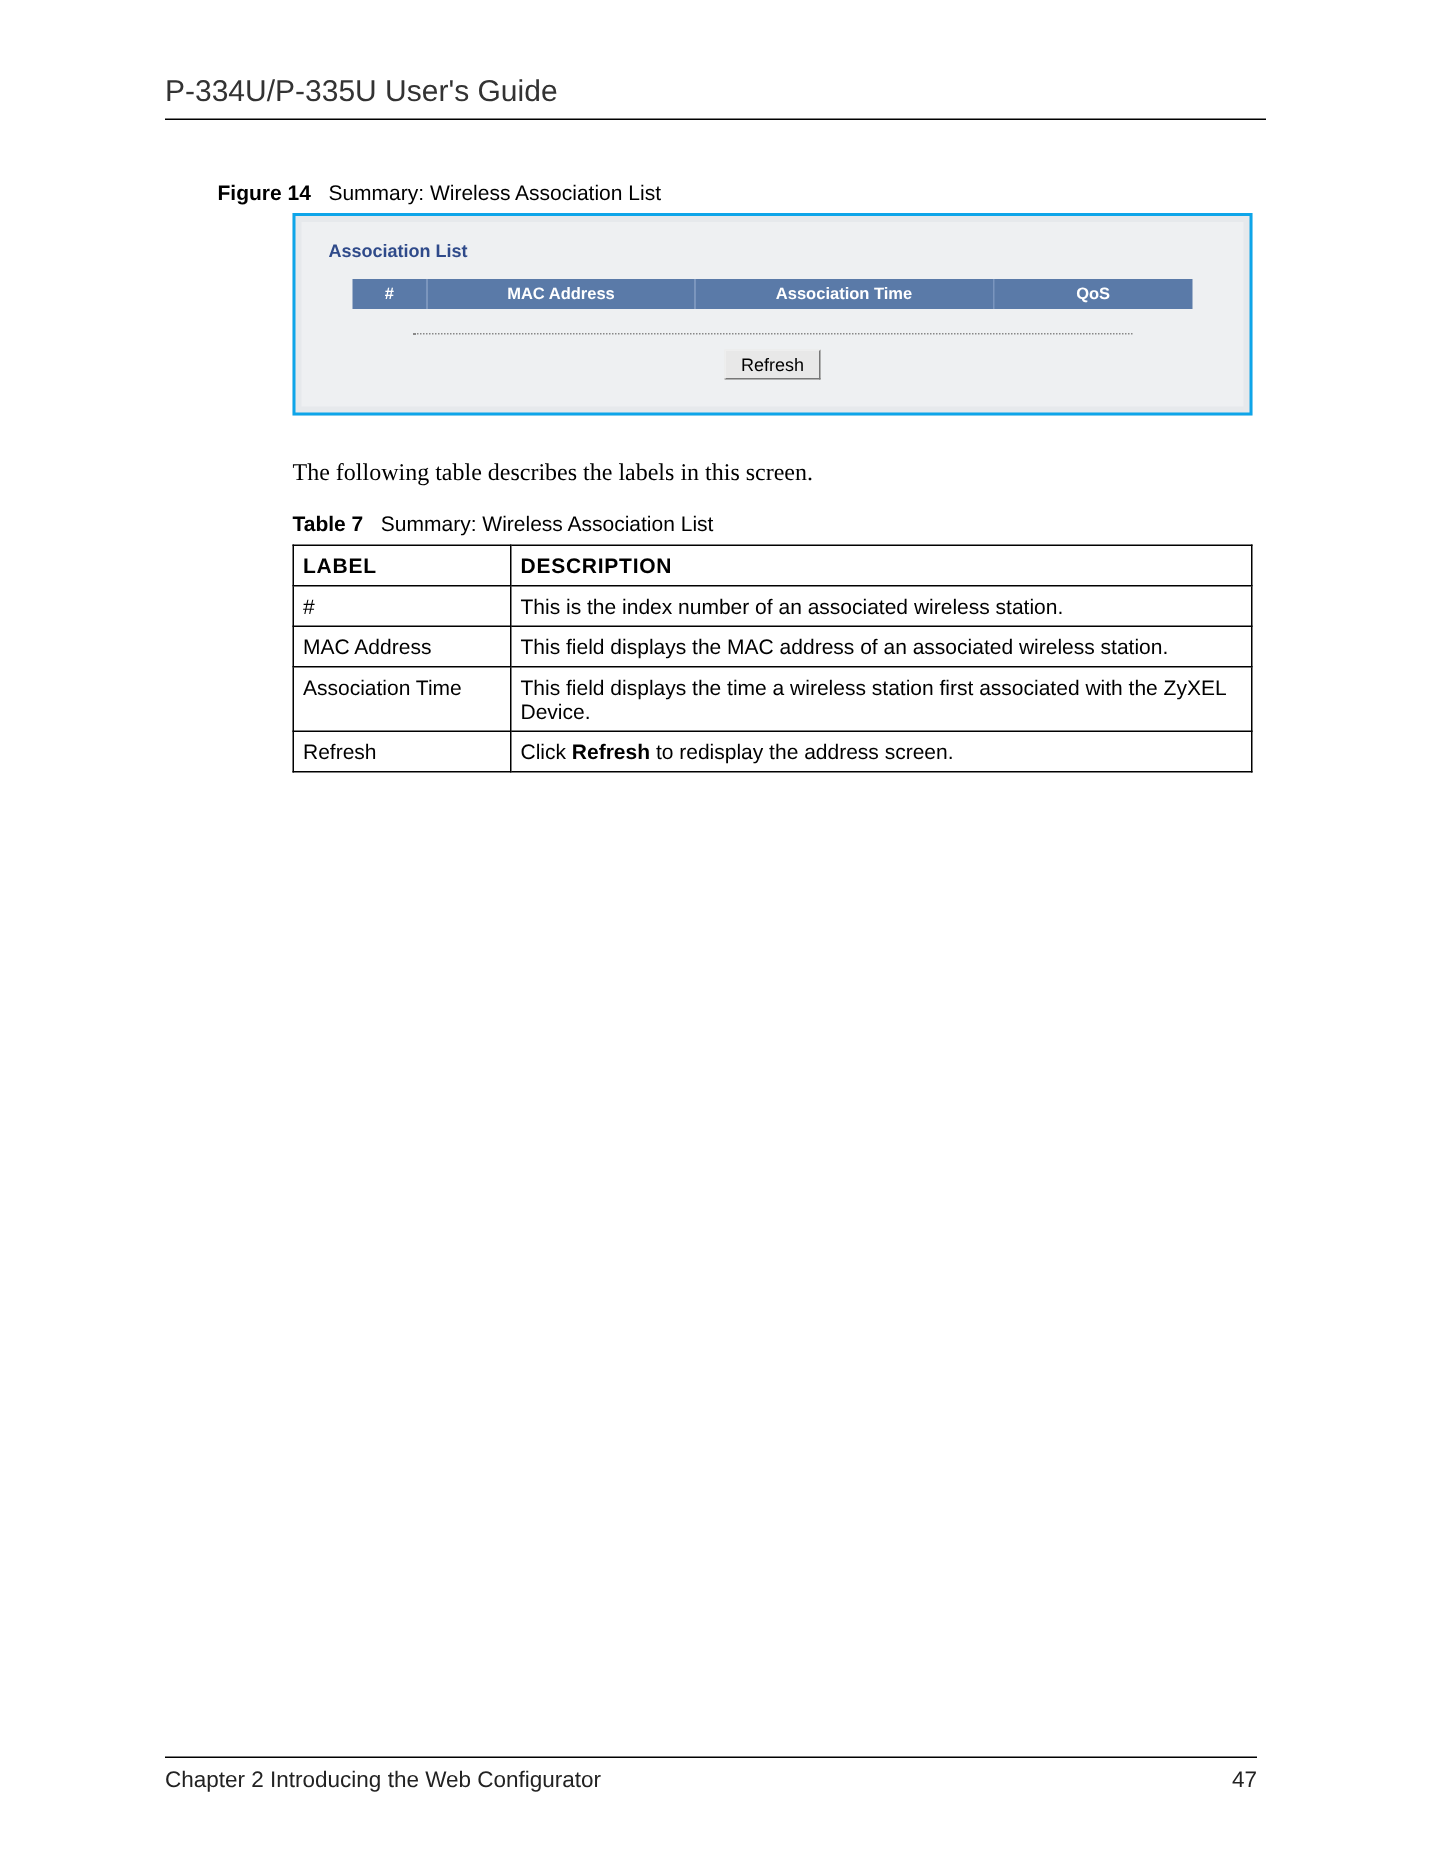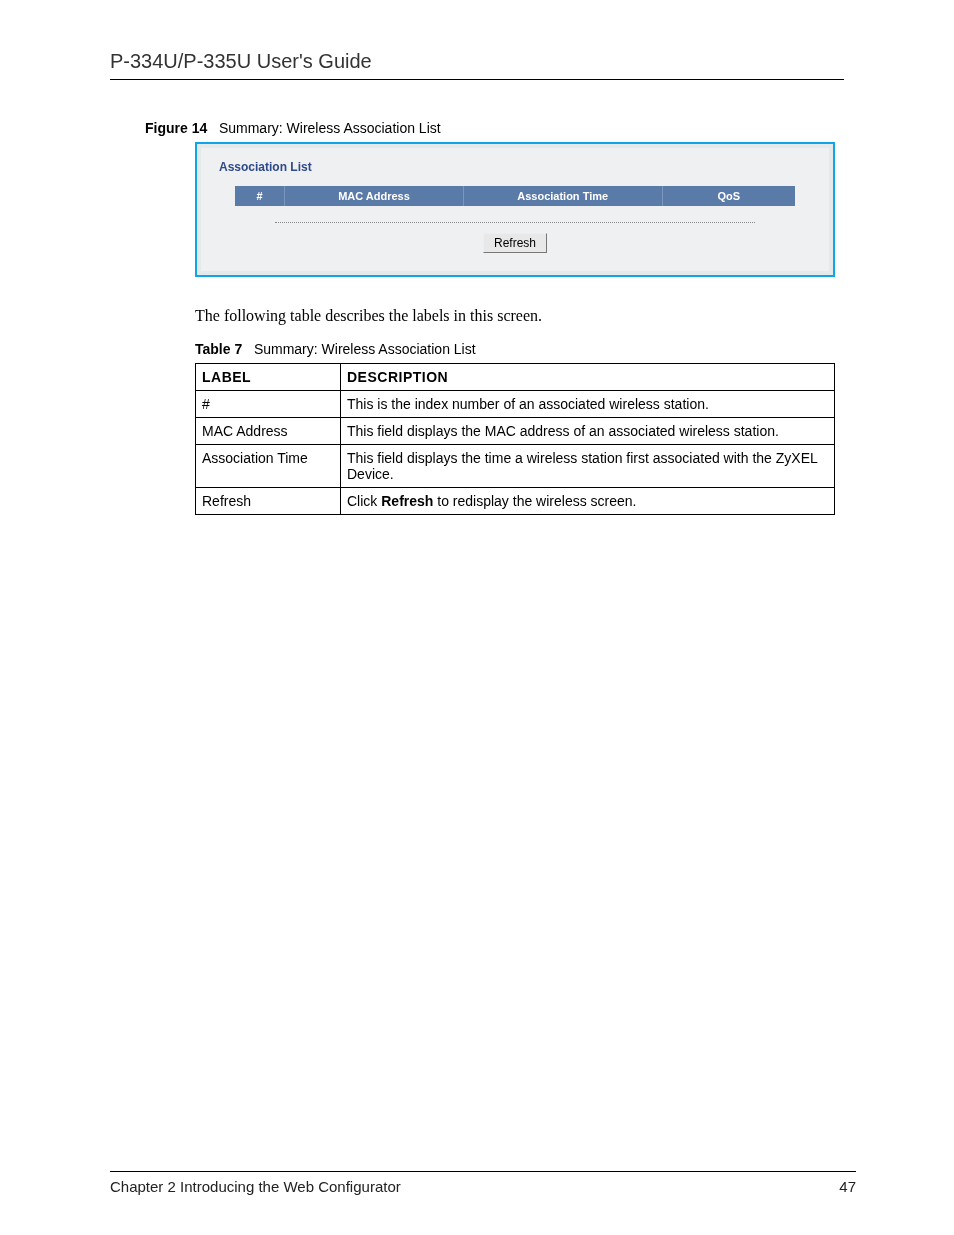--- a/index.html
+++ b/index.html
@@ -115,21 +115,21 @@
     background: #fff;
     font-variant: small-caps;
     letter-spacing: 0.5px;
   }
   .desc-table th:first-child, .desc-table td:first-child { width: 145px; }
   .desc-table td .inline-bold { font-weight: bold; }
   .footer {
     position: absolute;
     bottom: 40px;
     left: 110px;
-    right: 98px;
+    right: 116px;
   }
   .footer-rule {
     border: none;
     border-top: 1px solid #000;
     margin: 0 0 6px 0;
   }
   .footer-row {
     display: flex;
     justify-content: space-between;
     font-size: 15px;
@@ -187,21 +187,21 @@
     <tr>
       <td>MAC Address</td>
       <td>This field displays the MAC address of an associated wireless station.</td>
     </tr>
     <tr>
       <td>Association Time</td>
       <td>This field displays the time a wireless station first associated with the ZyXEL Device.</td>
     </tr>
     <tr>
       <td>Refresh</td>
-      <td><span>Click </span><span class="inline-bold">Refresh</span><span> to redisplay the wireless screen.</span></td>
+      <td><span>Click </span><span class="inline-bold">Refresh</span><span> to redisplay the address screen.</span></td>
     </tr>
   </tbody>
     </table>
 
   <div class="footer">
     <hr class="footer-rule">
     <div class="footer-row">
       <span>Chapter 2 Introducing the Web Configurator</span>
       <span>47</span>
     </div>

